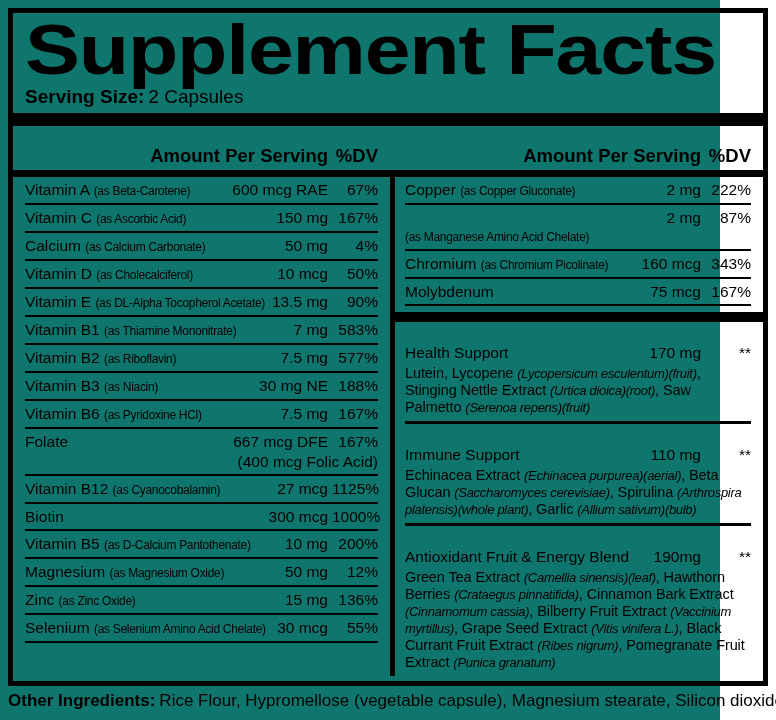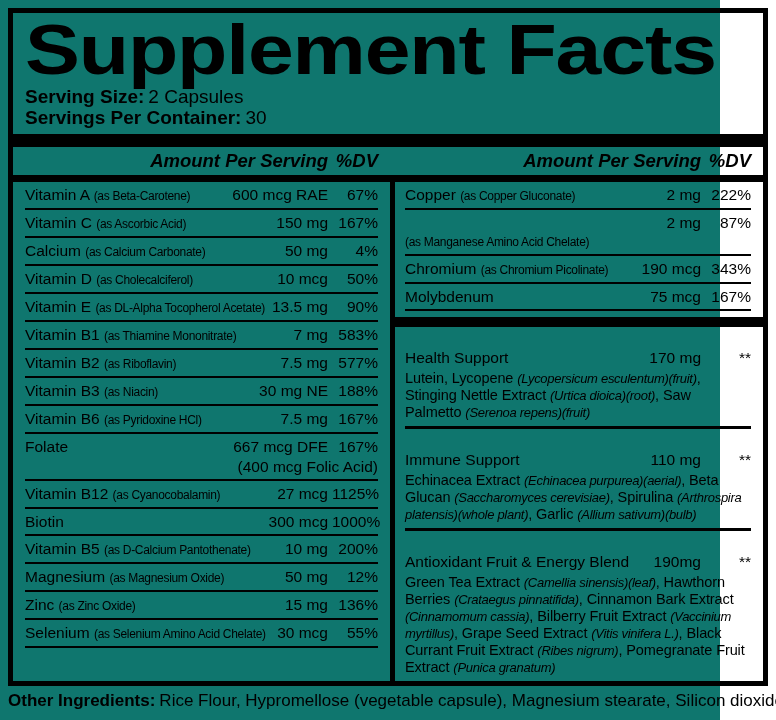--- a/index.html
+++ b/index.html
@@ -20,21 +20,21 @@
     white-space:nowrap; transform:scaleX(1.16); transform-origin:left center;
     margin:6px 0 7px 0;
   }
   .lead { font-size:19px; line-height:21px; font-weight:bold; }
   .lead .val { font-weight:normal; margin-left:4px; }
   .bar { background:#000; margin:0 -12px; flex:none; }
   .bar1 { height:13px; margin-top:6px; }
   .bar2 { height:7px; }
   .bar3 { height:11px; margin-top:4px; }
   .hdr { display:flex; flex:none; }
-  .hhalf { display:flex; align-items:baseline; font-weight:bold; font-size:18.5px; padding:3px 0 3px 0;font-style:italic; }
+  .hhalf { display:flex; align-items:baseline; font-weight:bold; font-size:18.5px; padding:19px 0 3px 0; }
   .hhalf .sp { flex:1; }
   .hhalf .ha { white-space:nowrap; }
   .hhalf .hdv { width:46px; text-align:right; margin-left:4px; white-space:nowrap; }
   .hleft { width:365px; padding-right:12px; }
   .hright { flex:1; padding-left:15px; }
   .cols { display:flex; align-items:stretch; flex:none; }
   .lcol { width:365px; padding-right:12px; }
   .rcol { flex:1; border-left:5px solid #000; padding-left:10px; }
   .row {
     display:flex; flex-wrap:wrap; align-items:baseline;
@@ -64,23 +64,20 @@
 <body>
 
 <div class="page">
   <div class="frame">
 
     <div class="title">Supplement Facts</div>
 
     <div class="lead">
       <b>Serving Size:</b><span class="val">2 Capsules</span>
     </div>
-    <div class="lead">
-      <b>Servings Per Container:</b><span class="val">30</span>
-    </div>
 
     <div class="bar bar1"></div>
 
     <div class="hdr">
       <div class="hhalf hleft">
         <span class="sp"></span>
         <span class="ha">Amount Per Serving</span>
         <span class="hdv">%DV</span>
       </div>
       <div class="hhalf hright">
@@ -183,21 +180,21 @@
               <span class="amt">2 mg</span>
               <span class="dv">222%</span>
             </div>
             <div class="row">
               <span class="amt">2 mg</span>
               <span class="dv">87%</span>
               <span class="fline">(as Manganese Amino Acid Chelate)</span>
             </div>
             <div class="row">
               <span class="nw"><span class="nm">Chromium</span> <span class="fm">(as Chromium Picolinate)</span></span>
-              <span class="amt">190 mcg</span>
+              <span class="amt">160 mcg</span>
               <span class="dv">343%</span>
             </div>
             <div class="row">
               <span class="nw"><span class="nm">Molybdenum</span></span>
               <span class="amt">75 mcg</span>
               <span class="dv">167%</span>
             </div>
           </div>
         <div class="midbar"></div>
         <div>

